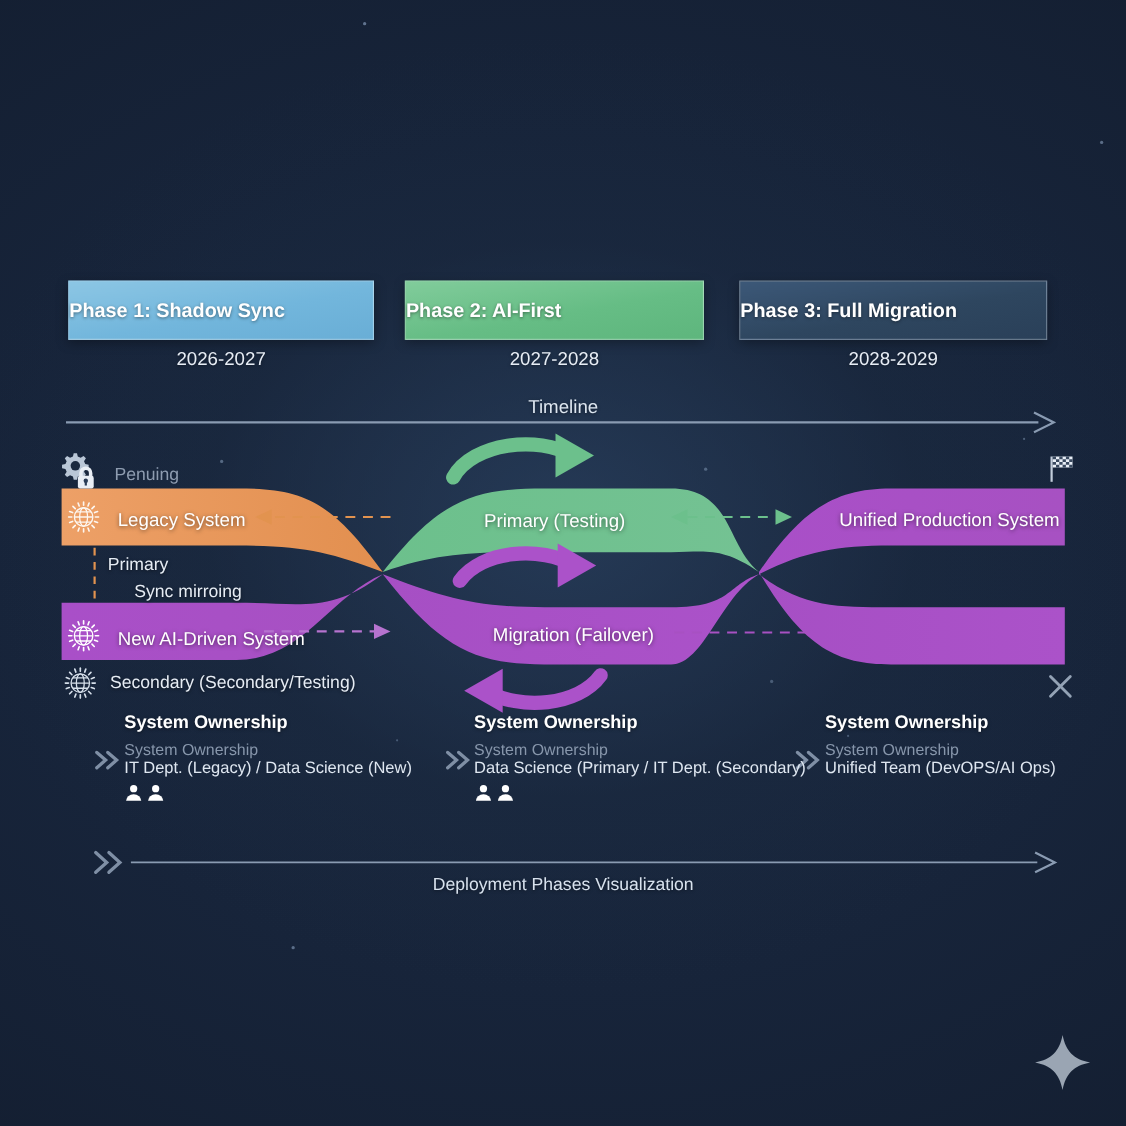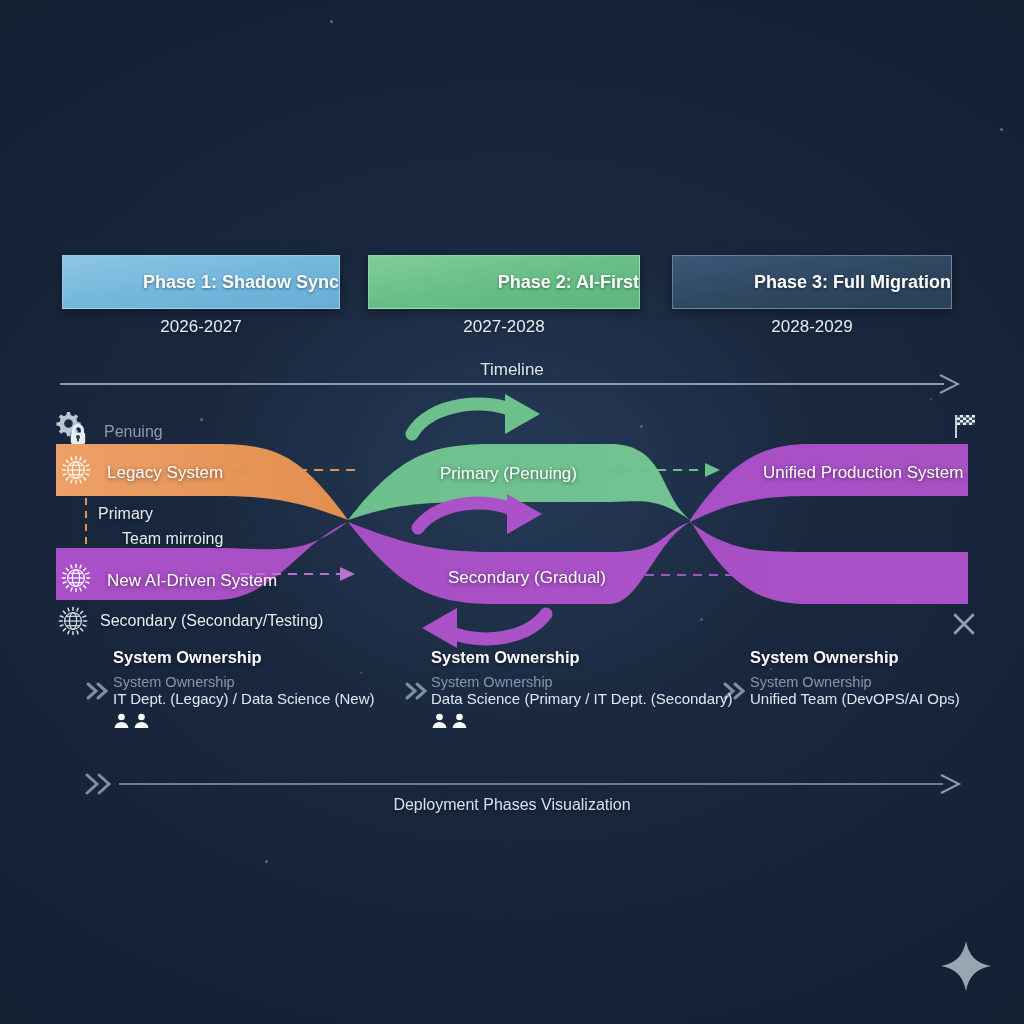--- a/index.html
+++ b/index.html
@@ -25,35 +25,35 @@
   #title {
     position:absolute; left:60px; top:188px;
     font-size:32px; font-weight:400; color:#f2f6fb;
     letter-spacing:0.2px;
     text-shadow:0 2px 6px rgba(0,0,0,0.45);
   }
 
   
   .phase-bar {
     position:absolute; height:54px; top:255px;
-    display:flex; align-items:center; justify-content:flex-end;
+    display:flex; align-items:center; justify-content:flex-start;
     color:#ffffff; font-weight:bold; font-size:18px;
     border:1px solid rgba(255,255,255,0.30);
     box-shadow:0 3px 10px rgba(0,0,0,0.35);
     text-shadow:0 1px 3px rgba(0,0,0,0.45);
   }
   .phase-date {
     position:absolute; top:315px; height:24px;
     display:flex; align-items:center; justify-content:center;
     color:#e7edf5; font-size:17px;
     text-shadow:0 1px 3px rgba(0,0,0,0.4);
   }
   #phase0 { left:62px;  width:278px; background:linear-gradient(170deg,#8cc6e4 0%,#72b6dc 55%,#69aed6 100%); }
   #phase1 { left:368px; width:272px; background:linear-gradient(170deg,#81cc9b 0%,#66bd85 55%,#5eb67d 100%); }
-  #phase2 { left:672px; width:280px; background:linear-gradient(170deg,#3c5878 0%,#2e465f 55%,#2a4059 100%);padding-left:32px; }
+  #phase2 { left:672px; width:280px; background:linear-gradient(170deg,#3c5878 0%,#2e465f 55%,#2a4059 100%); }
   #date0 { left:62px;  width:278px; }
   #date1 { left:368px; width:272px; }
   #date2 { left:672px; width:280px; }
 
   
   #timeline-label {
     position:absolute; left:0; right:0; top:360px;
     text-align:center; color:#dde6f0; font-size:17px;
     text-shadow:0 1px 3px rgba(0,0,0,0.4);
   }
@@ -221,26 +221,26 @@
     <path d="M625,71 L610,78 L625,85 Z" fill="#6cc08c"></path>
     <path d="M705,71 L720,78 L705,85 Z" fill="#6cc08c"></path>
 
     <line x1="613" y1="183" x2="738" y2="183" stroke="#a751c2" stroke-width="2" stroke-dasharray="9 7"></line>
 
     <line x1="86" y1="106" x2="86" y2="154" stroke="#e2934f" stroke-width="2" stroke-dasharray="7 6"></line>
   </svg>
 
   <div class="rib-label" id="lbl-legacy">Legacy System</div>
   <div class="rib-label" id="lbl-newai">New AI-Driven System</div>
-  <div class="rib-label" id="lbl-primaug">Primary (Penuing)</div>
-  <div class="rib-label" id="lbl-secfail">Secondary (Gradual)</div>
+  <div class="rib-label" id="lbl-primaug">Primary (Testing)</div>
+  <div class="rib-label" id="lbl-secfail">Migration (Failover)</div>
   <div class="rib-label" id="lbl-unified">Unified Production System</div>
 
   <div class="sub-label" id="lbl-primary">Primary</div>
-  <div class="sub-label" id="lbl-mirror">Team mirroing</div>
+  <div class="sub-label" id="lbl-mirror">Sync mirroing</div>
   <div class="sub-label" id="lbl-secmon">Secondary (Secondary/Testing)</div>
 
   <div id="lbl-pending">Penuing</div>
 
   <svg id="gearlock" viewBox="0 0 38 36">
     <g fill="#b9c6d6">
       <path d="M13 2 l3 0 l.7 3.1 2.6 1.1 2.7-1.7 2.1 2.1 -1.7 2.7 1.1 2.6 3.1 .7 0 3 -3.1 .7 -1.1 2.6 1.7 2.7 -2.1 2.1 -2.7-1.7 -2.6 1.1 -.7 3.1 -3 0 -.7-3.1 -2.6-1.1 -2.7 1.7 -2.1-2.1 1.7-2.7 -1.1-2.6 -3.1-.7 0-3 3.1-.7 1.1-2.6 -1.7-2.7 2.1-2.1 2.7 1.7 2.6-1.1z"></path>
     </g>
     <circle cx="14.5" cy="13.5" r="4.3" fill="#1b2a40"></circle>
     <g>

